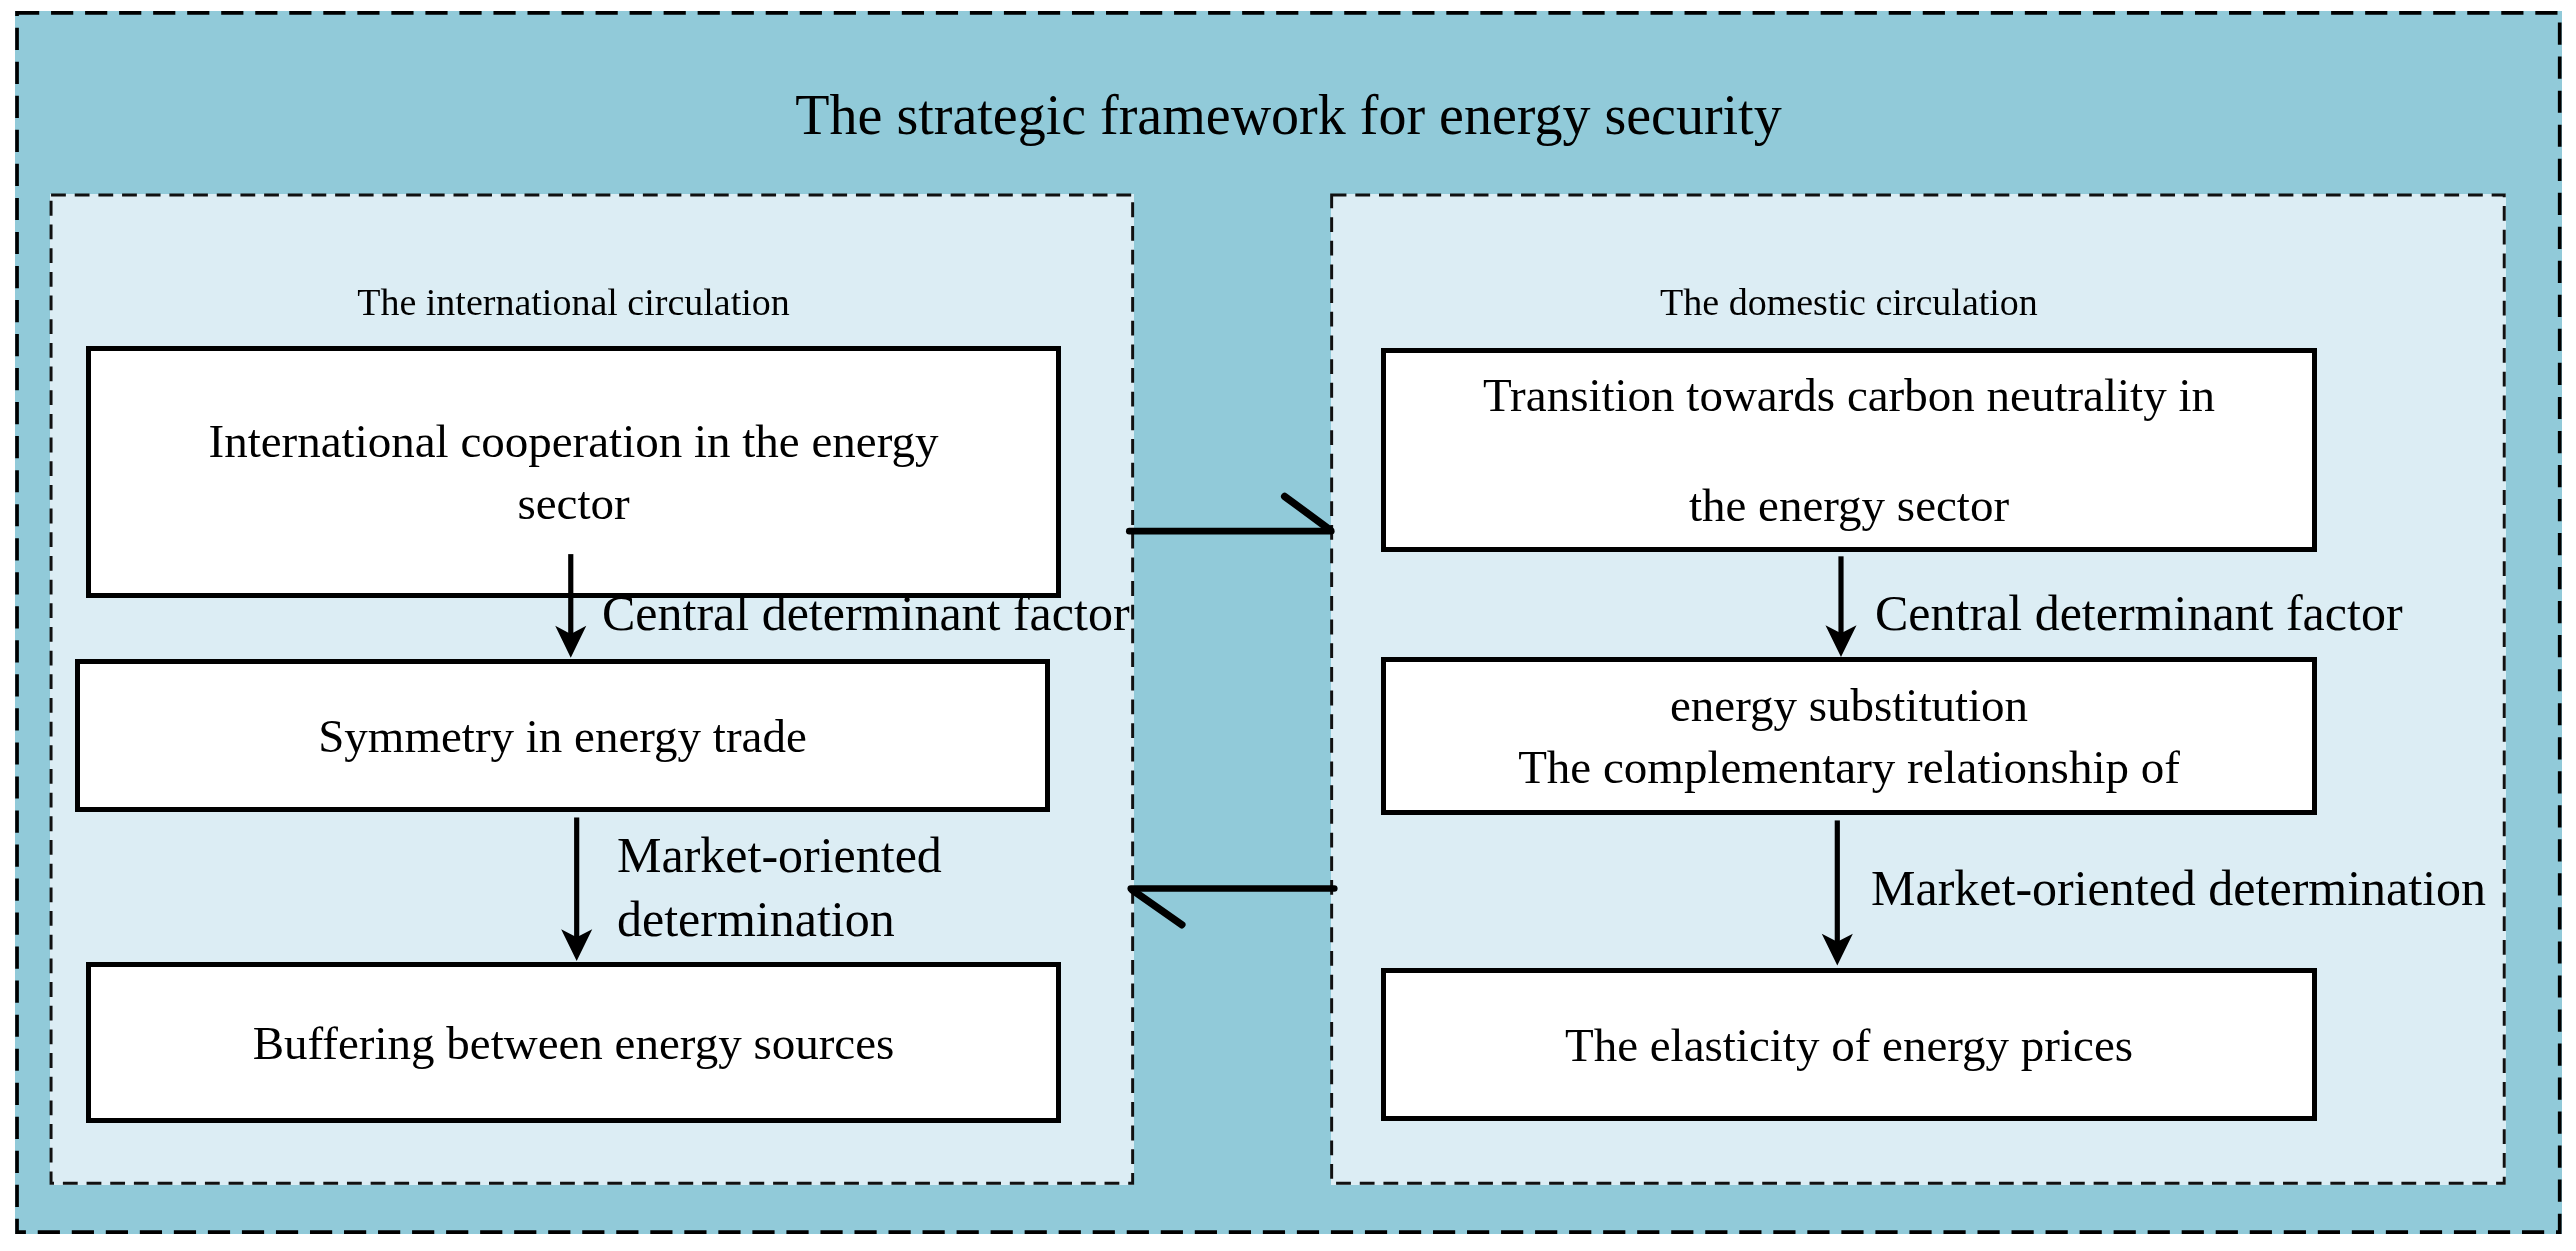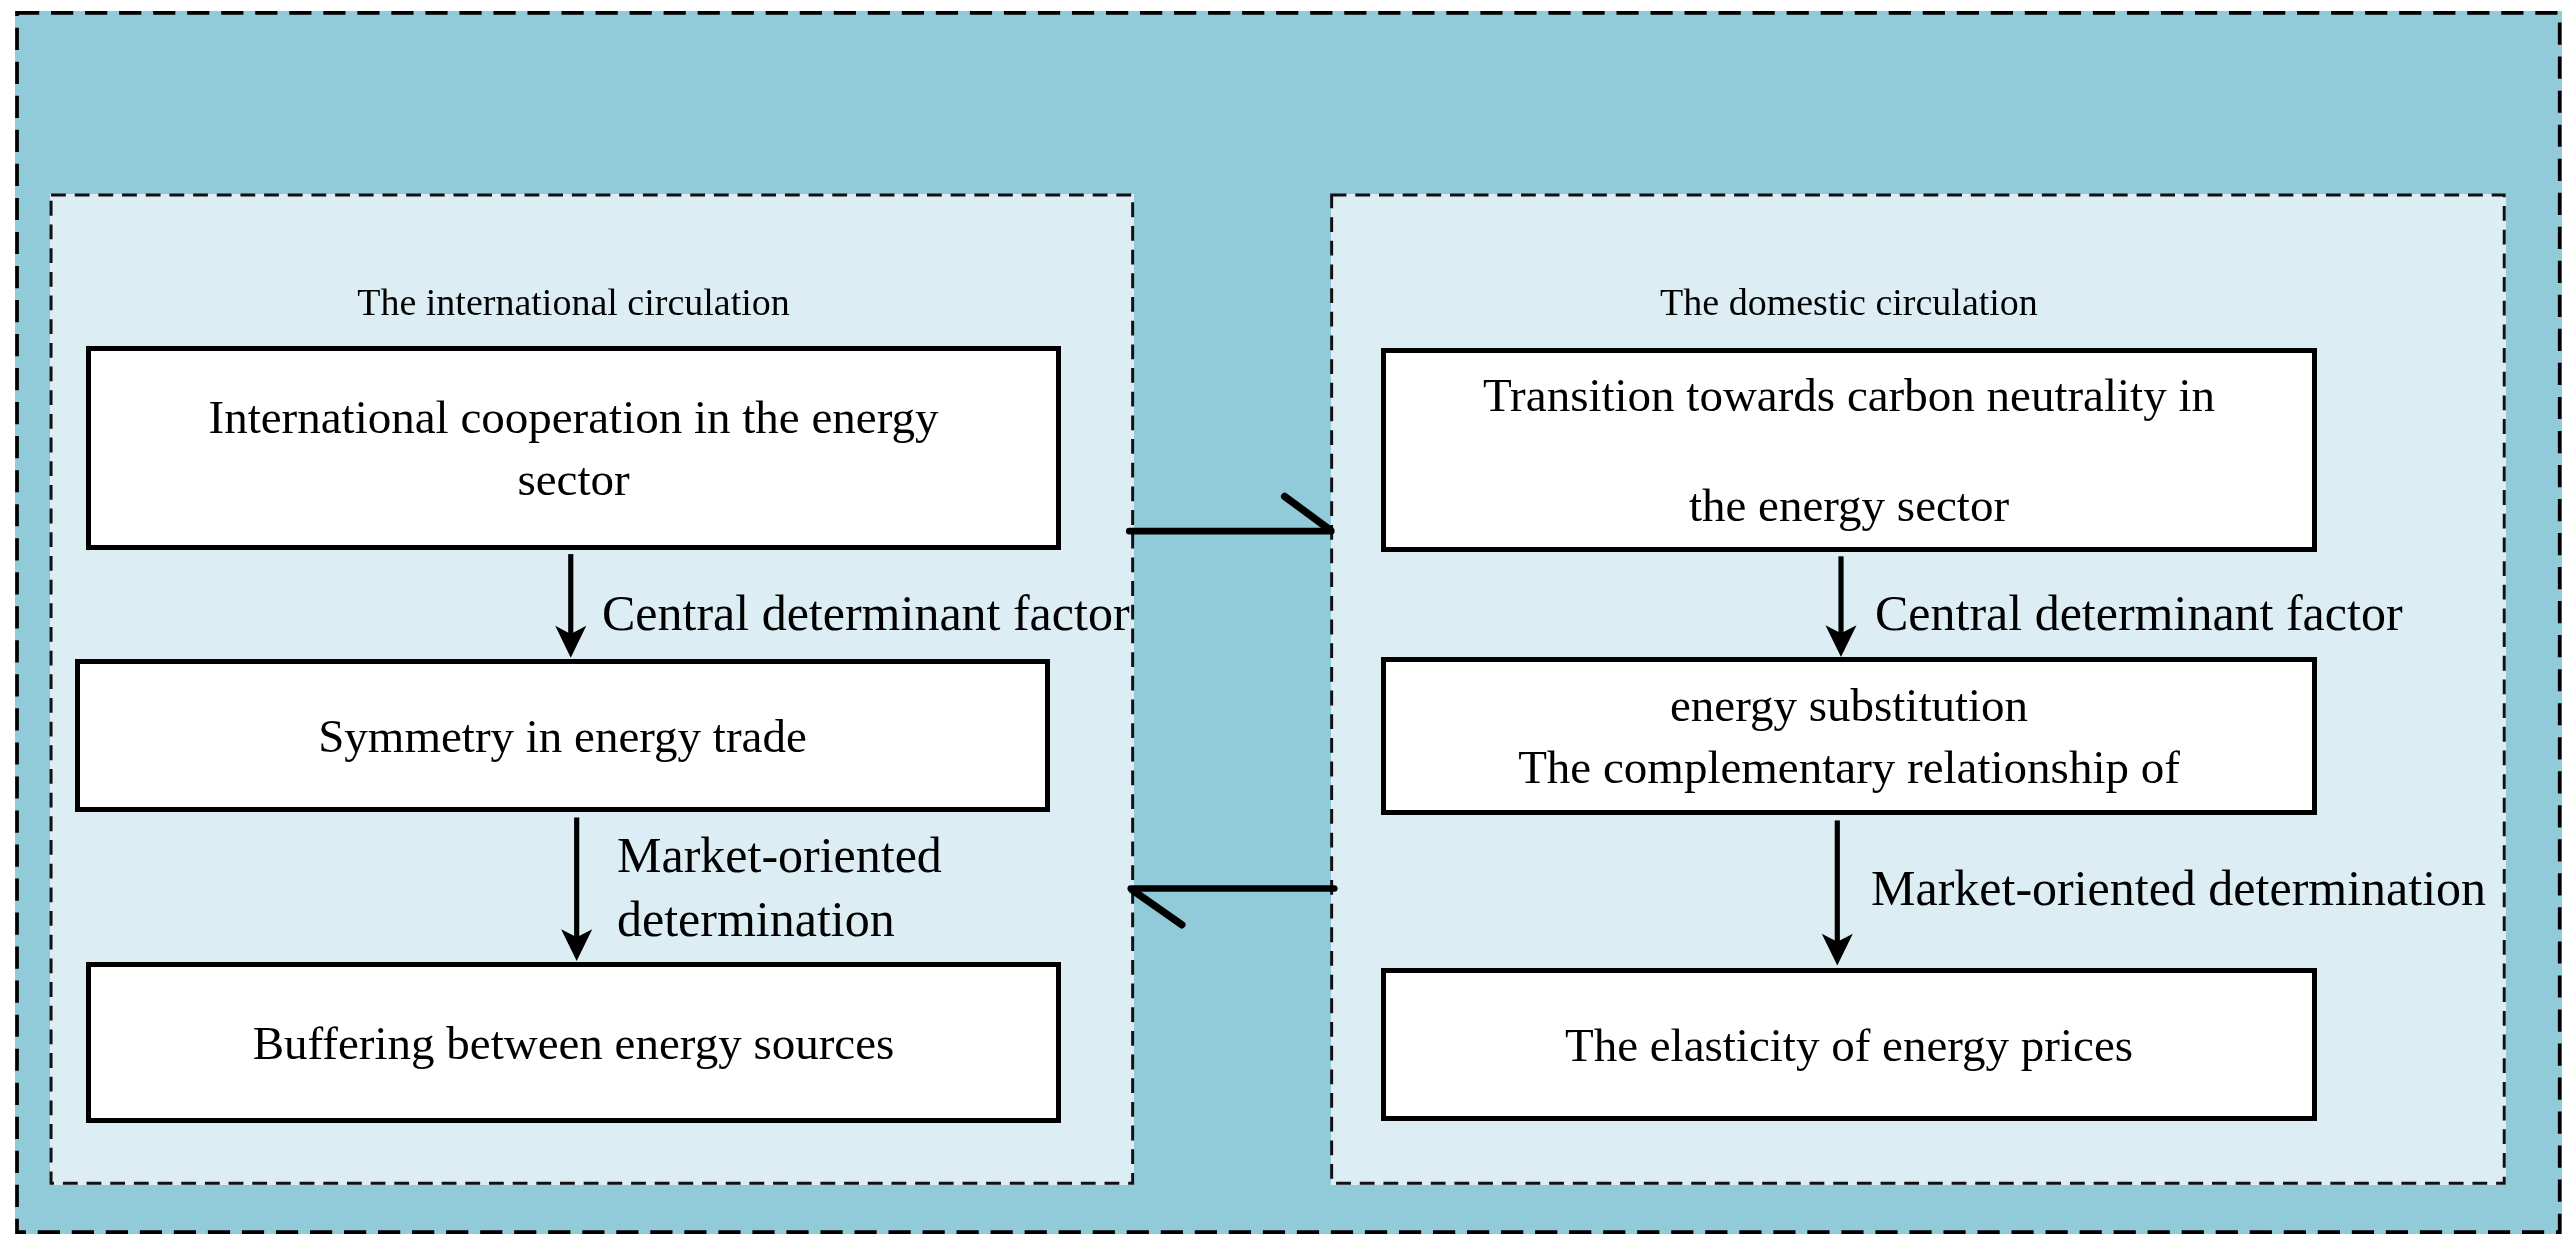--- a/index.html
+++ b/index.html
@@ -55,21 +55,21 @@
     justify-content: center;
     align-items: center;
     text-align: center;
   }
   .box-line {
     font-size: 47px;
     line-height: 62px;
     white-space: nowrap;
   }
   
-  #box-intl-cooperation { left: 36px; top: 152px;  width: 975px; height: 204px; }
+  #box-intl-cooperation { left: 36px; top: 152px;  width: 975px; height: 252px; }
   #box-symmetry         { left: 25px; top: 465px;  width: 975px; height: 153px; }
   #box-buffering        { left: 36px; top: 768px; width: 975px; height: 161px; }
   
   #box-carbon-neutrality { left: 50px; top: 154px;  width: 936px; height: 204px; gap: 48px; }
   #box-complementary     { left: 50px; top: 463px;  width: 936px; height: 158px; }
   #box-elasticity        { left: 50px; top: 774px; width: 936px; height: 153px; }
   .arrow-label {
     position: absolute;
     font-size: 50px;
     line-height: 64px;
@@ -88,20 +88,21 @@
     pointer-events: none;
   }
 </style>
 </head>
 <body>
 
 <div id="page">
 
   <div id="outer-frame"></div>
 
+  <div id="main-title">The strategic framework for energy security</div>
 
   <div id="panel-international" class="panel">
     <div class="panel-title">The international circulation</div>
 
     <div id="box-intl-cooperation" class="node-box">
       <div class="box-line">International cooperation in the energy</div>
       <div class="box-line">sector</div>
     </div>
 
     <div id="label-central-left" class="arrow-label">

